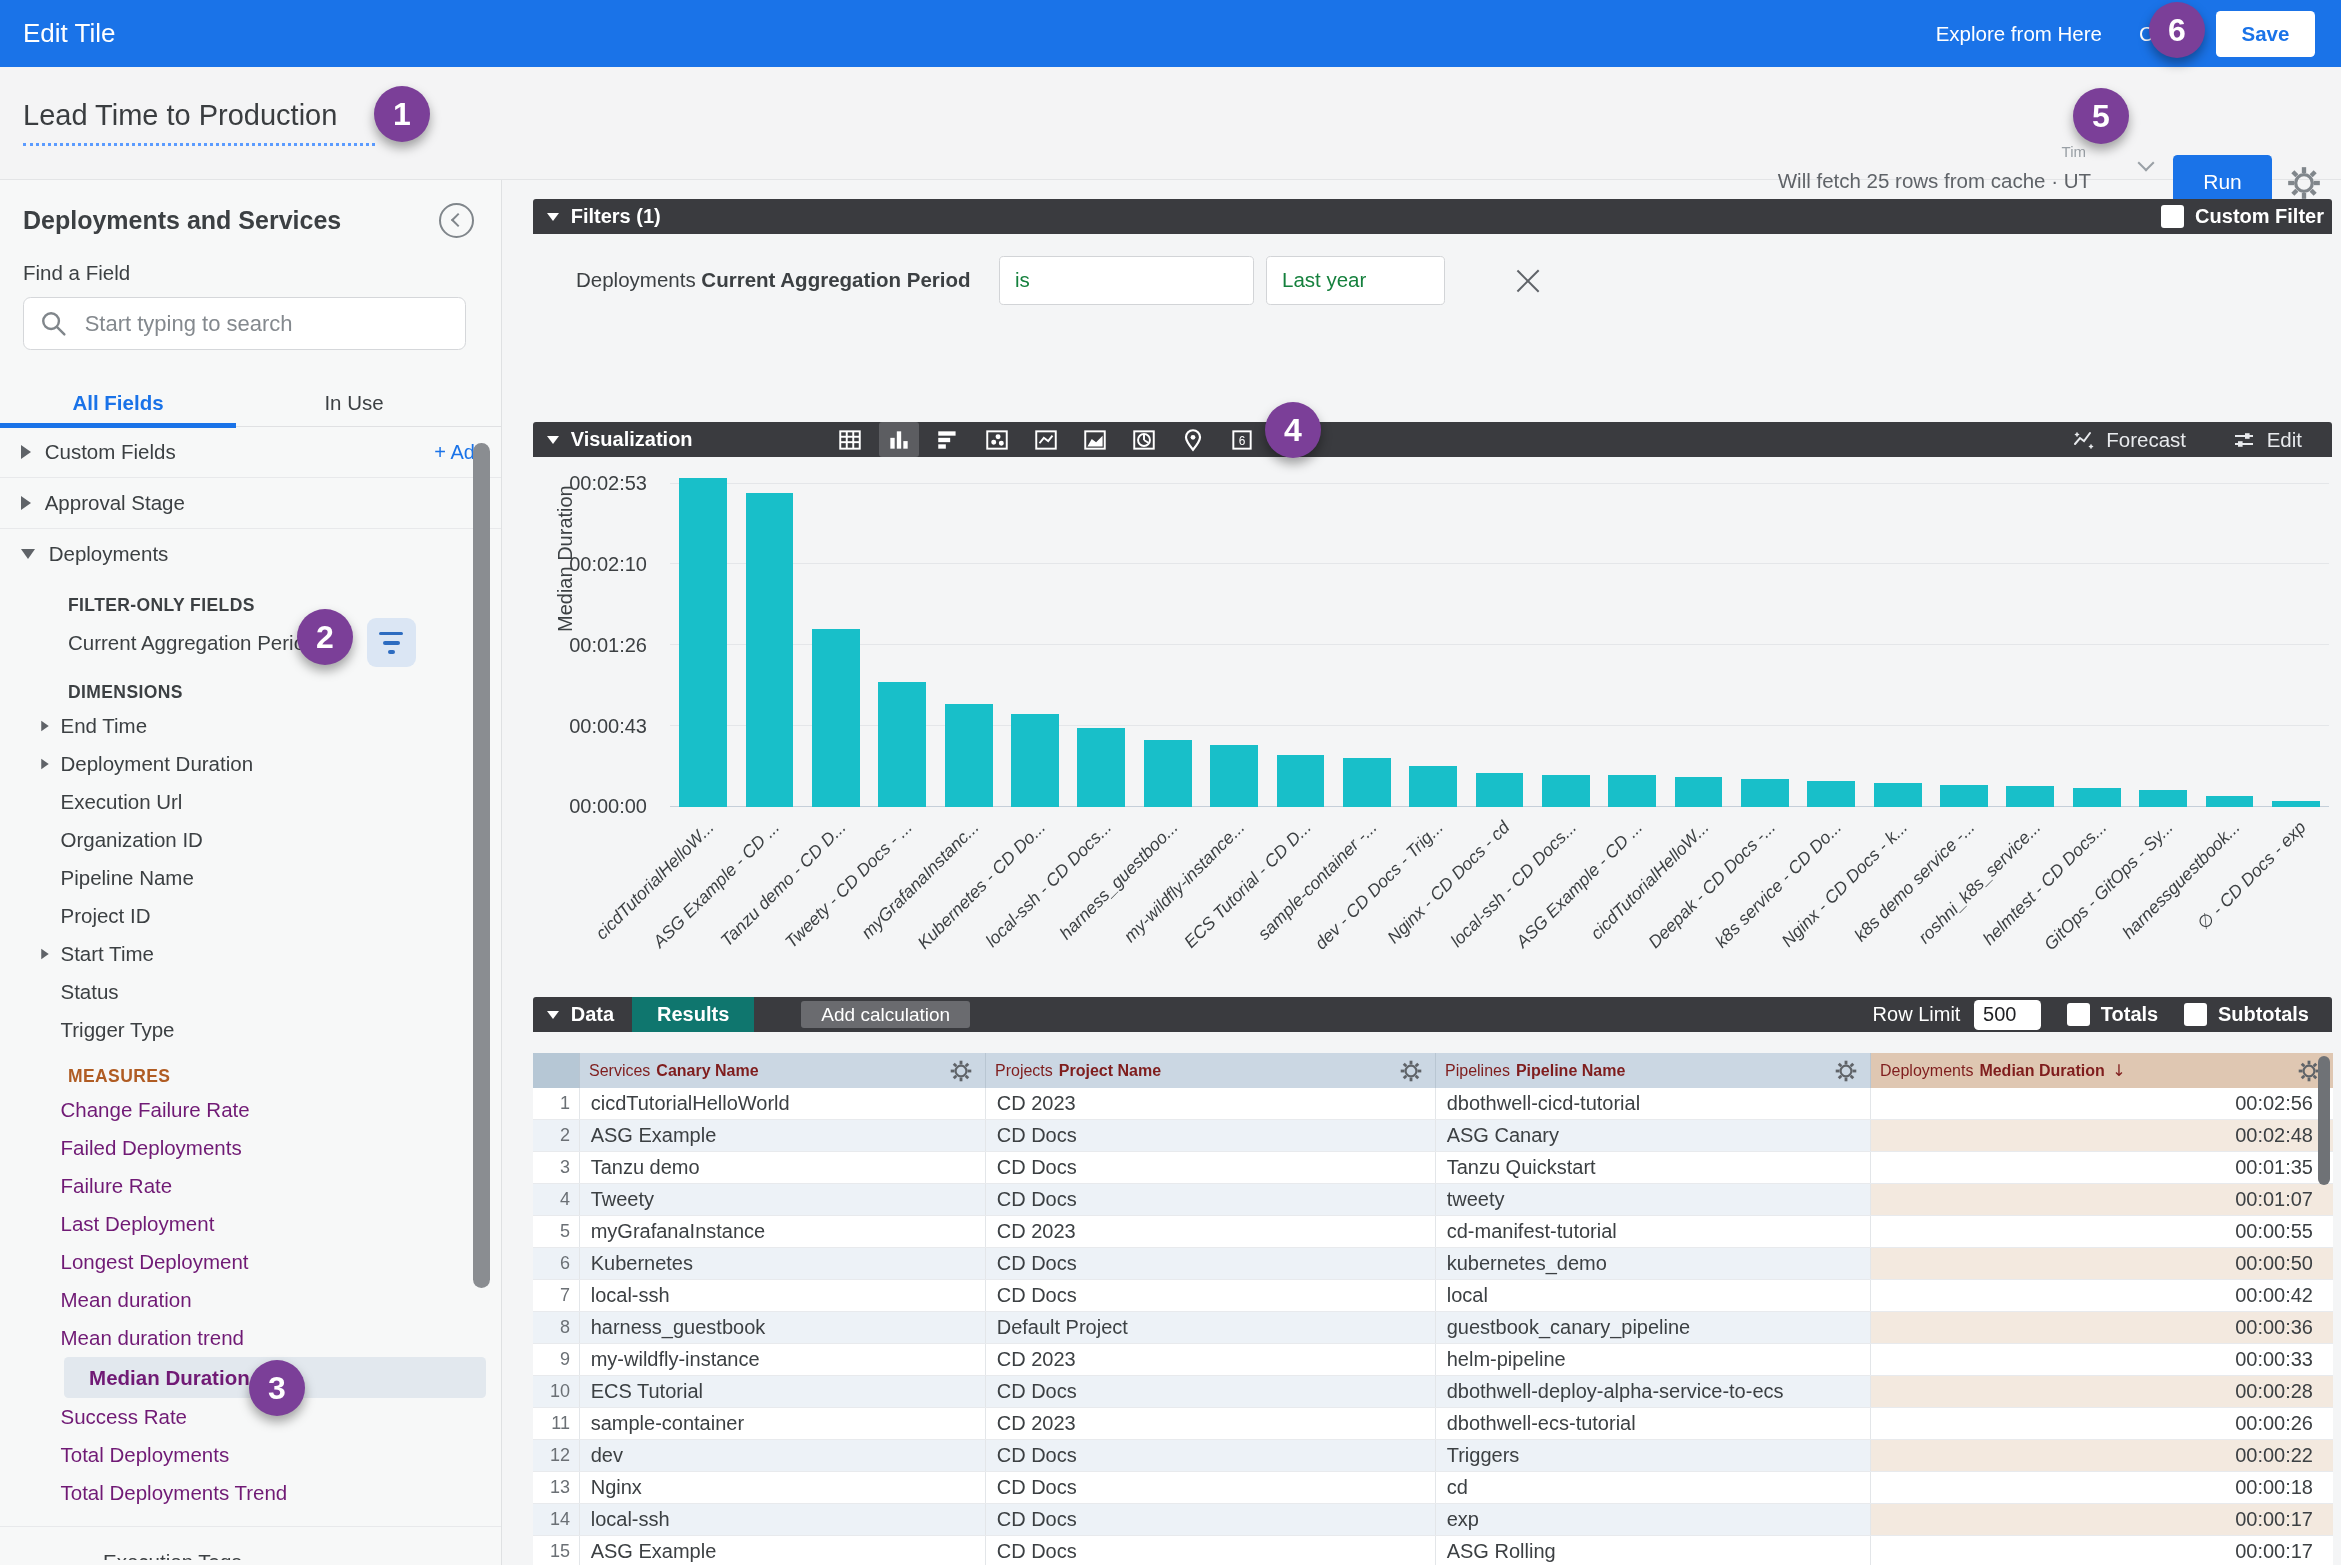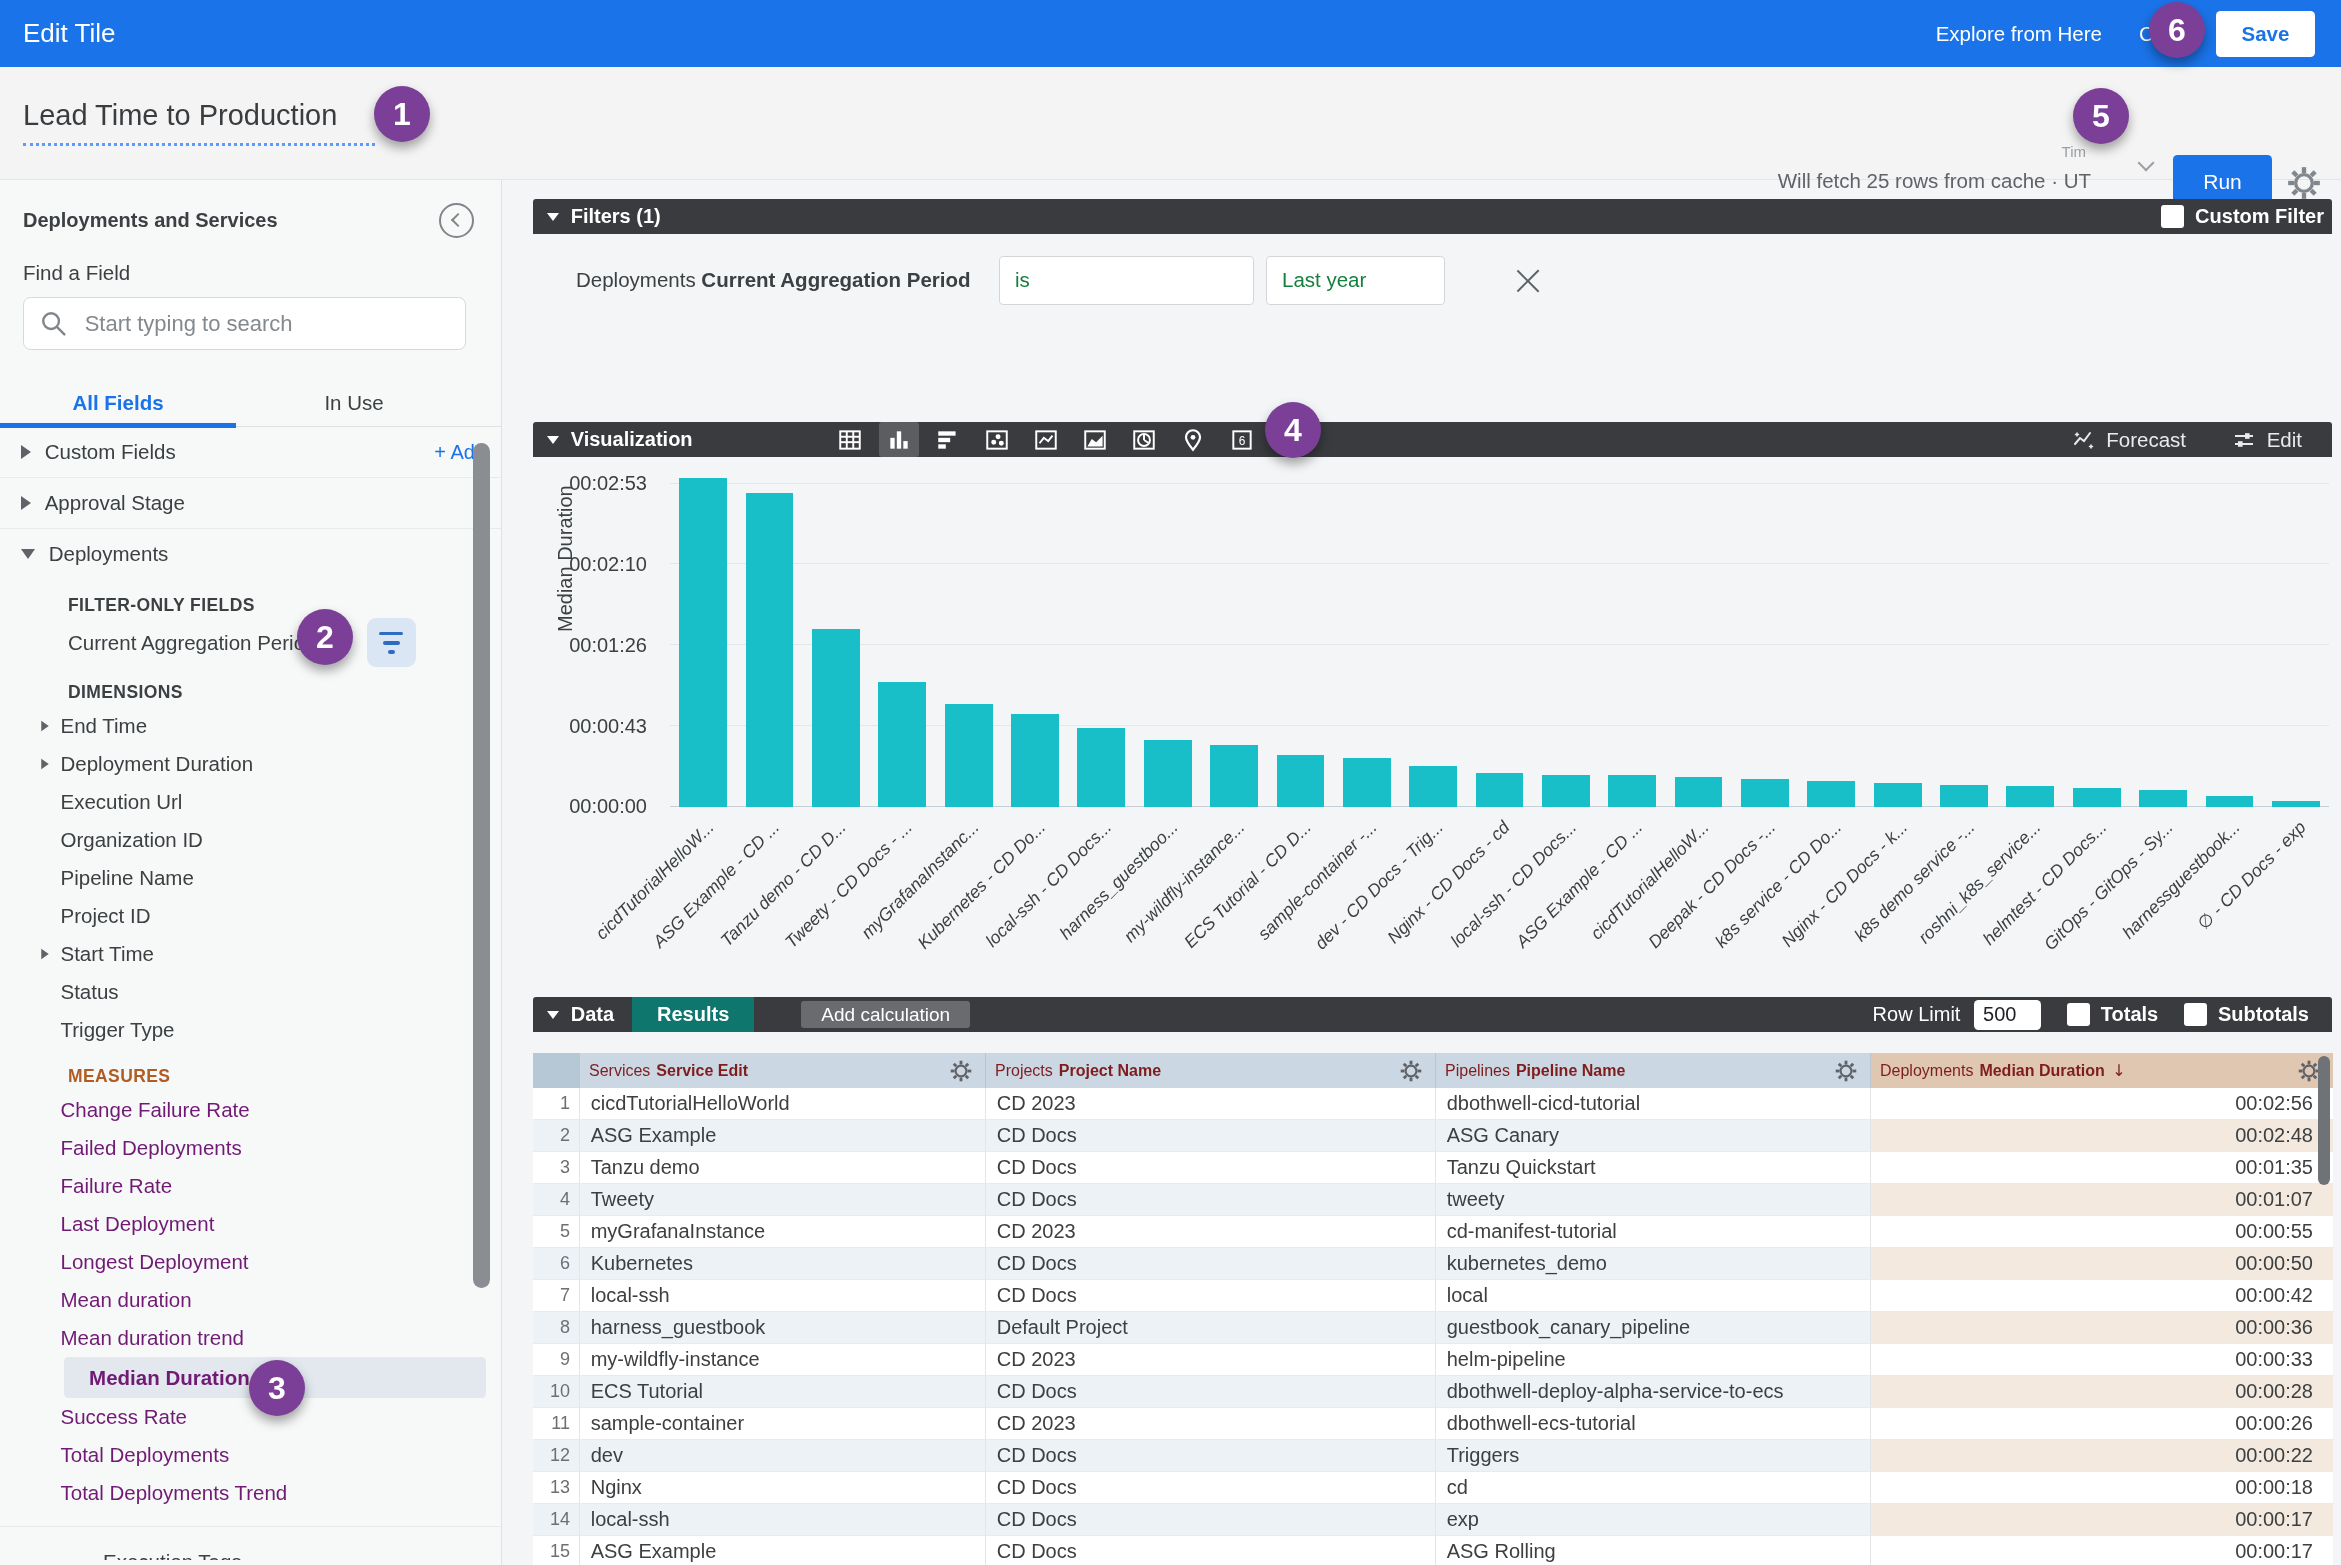--- a/index.html
+++ b/index.html
@@ -20,21 +20,21 @@
   #tile-title { position:absolute; left:23px; top:32px; font-size:29px; color:#3a3d40; padding-bottom:10.7px; border-bottom:3px dotted #5b9bff; min-width:352px; }
   .fetch-info { position:absolute; right:251px; top:102px; font-size:20.5px; color:#5f6368; }
   .tz-label { position:absolute; right:256px; top:76px; font-size:15px; color:#9aa0a6; }
   .tz-chev { position:absolute; right:190px; top:90px; width:12px; height:12px; border-left:2.3px solid #9aa0a6; border-bottom:2.3px solid #9aa0a6; transform:rotate(-45deg); }
   .run-btn { position:absolute; right:70px; top:88px; width:99px; height:53px; background:#1a73e8; color:#fff; font-size:21px; border:none; border-radius:4.6px; cursor:pointer; }
   .hdr-gear { position:absolute; right:18px; top:96px; width:40px; height:40px; color:#80868b; }
 
   
   #sidebar { position:absolute; left:0; top:180px; width:502px; height:1386px; background:#f7f8f8; border-right:0.8px solid #dfe1e3; overflow:hidden; }
   .sb-head { display:flex; align-items:center; justify-content:space-between; padding:23px 27px 0 23px; }
-  .sb-head h2 { font-size:20px; font-weight:bold; color:#3c4043; }
+  .sb-head h2 { font-size:25px; font-weight:bold; color:#3c4043; }
   .collapse-btn { width:35px; height:35px; border:2.3px solid #80868b; border-radius:50%; position:relative; cursor:pointer; flex:0 0 auto; }
   .chev-left { position:absolute; left:12px; top:10px; width:10px; height:10px; border-left:2.3px solid #80868b; border-bottom:2.3px solid #80868b; transform:rotate(45deg); }
   .find-label { margin:23px 0 12px 23px; font-size:20.5px; color:#3c4043; }
   .searchbox { margin-left:23px; width:443px; height:53px; background:#fff; border:1.5px solid #d5d7da; border-radius:7.6px; display:flex; align-items:center; padding:0 15px; }
   .searchbox svg { width:29px; height:29px; color:#80868b; flex:0 0 auto; }
   .searchbox input { border:none; outline:none; background:transparent; font-size:22px; color:#3c4043; margin-left:16.7px; width:350px; font-family:inherit; }
   .searchbox input::placeholder { color:#84898e; }
   .sb-tabs { margin-top:33px; height:44px; position:relative; border-bottom:0.8px solid #e0e1e3; display:flex; }
   .sb-tab { width:236px; text-align:center; font-size:20.5px; padding-top:7.6px; cursor:pointer; color:#3c4043; }
   .sb-tab.active { color:#1a73e8; font-weight:bold; }
@@ -653,21 +653,21 @@
       <span class="cb"></span>
       <span class="cb-label">Subtotals</span>
     </span>
   </div>
 
   <div id="table">
     <div class="thead">
       <div class="th th0"></div>
       <div class="th">
         <span class="pfx">Services</span>
-          <b>Service Edit</b>
+          <b>Canary Name</b>
         <span class="gear">
             <svg class="gearsvg" viewBox="0 0 34 34" width="26" height="26">
               <use href="#sym-gear"></use>
             </svg>
           </span>
       </div>
       <div class="th">
         <span class="pfx">Projects</span>
           <b>Project Name</b>
         <span class="gear">

